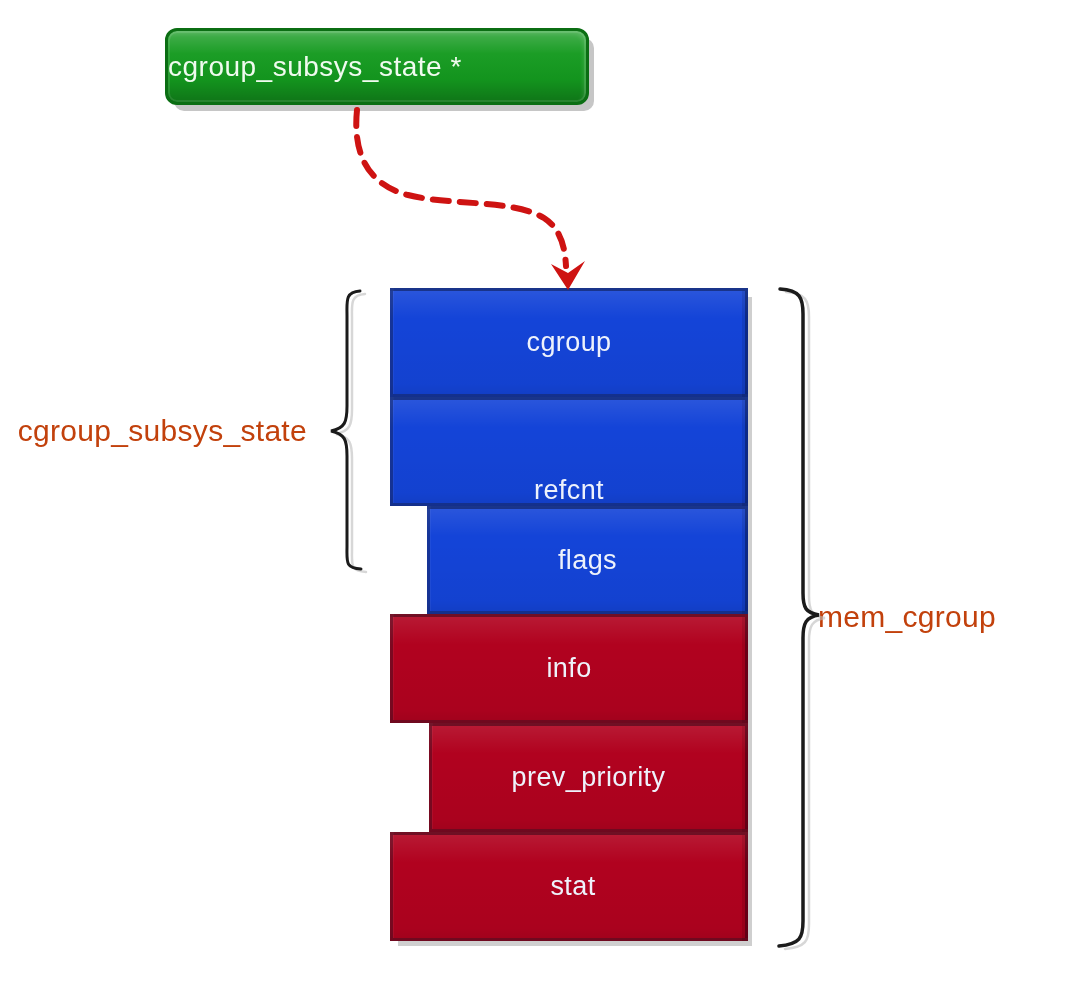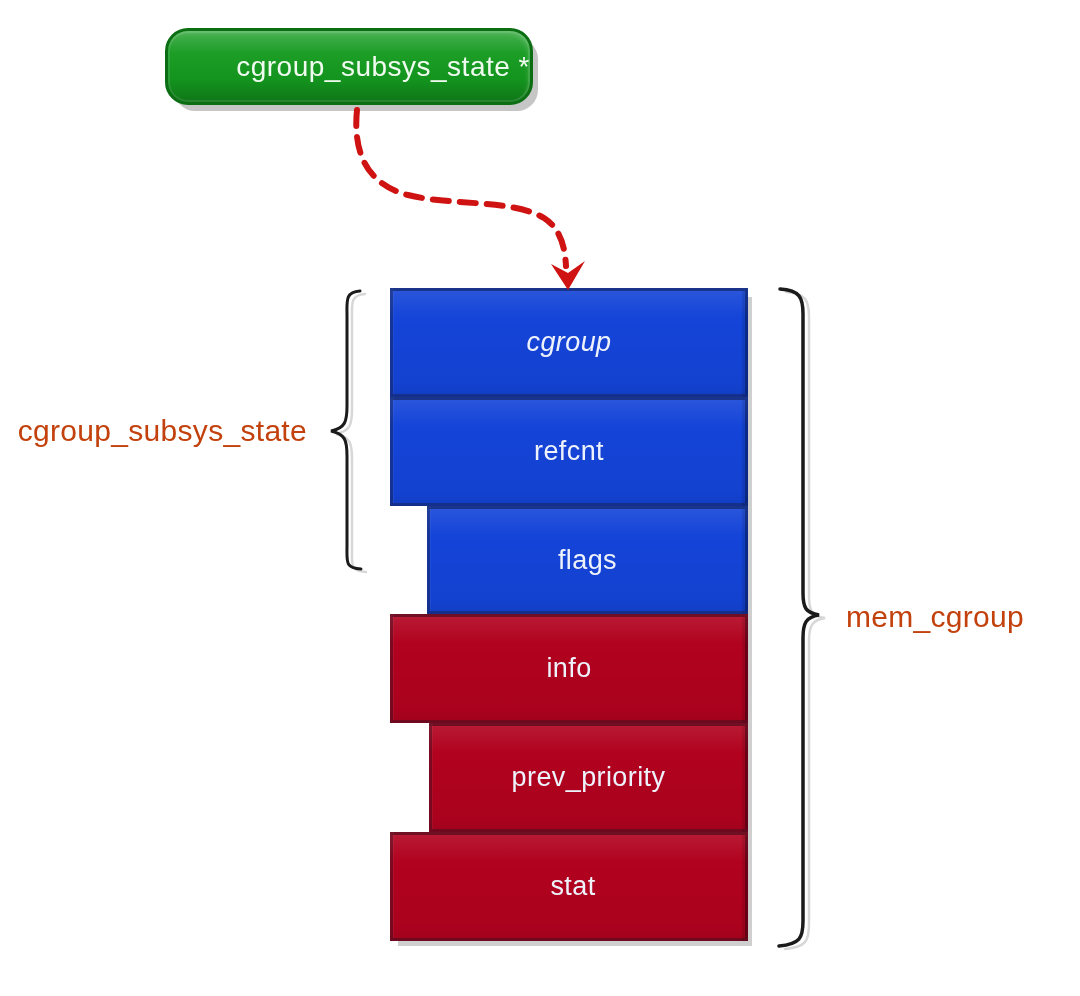--- a/index.html
+++ b/index.html
@@ -15,28 +15,28 @@
     height: 996px;
     background: #ffffff;
     overflow: hidden;
   }
 
   
   .pointer-box {
     position: absolute;
     left: 165px;
     top: 28px;
-    width: 368px;
+    width: 424px;
     height: 77px;
     box-sizing: border-box;
     border: 3px solid #0b6e13;
-    border-radius: 23px;
+    border-radius: 12px;
     display: flex;
     align-items: center;
-    justify-content: flex-end;
+    justify-content: flex-start;
     background-image: linear-gradient(180deg,
       rgba(255,255,255,0.22) 0%,
       rgba(255,255,255,0.03) 32%,
       rgba(0,0,0,0.04) 68%,
       rgba(0,0,0,0.24) 100%);
     box-shadow: 7px 8px 0 -2px #c6c6c6,
                 inset 0 0 0 2px rgba(255,255,255,0.10),
                 inset -3px 3px 4px rgba(255,255,255,0.12);
     font-size: 28px;
     letter-spacing: 0.5px;
@@ -81,21 +81,21 @@
     line-height: 34px;
     white-space: nowrap;
   }
   .left-label {
     left: 0;
     top: 414px;
     width: 307px;
     text-align: right;
   }
   .right-label {
-    left: 846px;
+    left: 818px;
     top: 600px;
   }
 
   svg.overlay {
     position: absolute;
     left: 0;
     top: 0;
     width: 1080px;
     height: 996px;
     pointer-events: none;
@@ -104,24 +104,24 @@
 </head>
 <body>
 
 <div class="canvas">
 
   <div class="pointer-box" style="background-color: rgb(20, 154, 31);">
     <span>cgroup_subsys_state *</span>
   </div>
 
   <div class="stack">
-    <div class="row" style="background-color: rgb(20, 68, 216); font-style: italic;">
+    <div class="row" style="background-color: rgb(20, 68, 216);">
       <span>cgroup</span>
     </div>
-    <div class="row" style="background-color: rgb(20, 68, 216);">
+    <div class="row" style="background-color: rgb(20, 68, 216); align-items: flex-end;">
       <span>refcnt</span>
     </div>
     <div class="row" style="background-color: rgb(20, 68, 216); margin-left: 37px;">
       <span>flags</span>
     </div>
     <div class="row" style="background-color: rgb(177, 2, 31);">
       <span>info</span>
     </div>
     <div class="row" style="background-color: rgb(177, 2, 31); margin-left: 39px;">
       <span>prev_priority</span>

